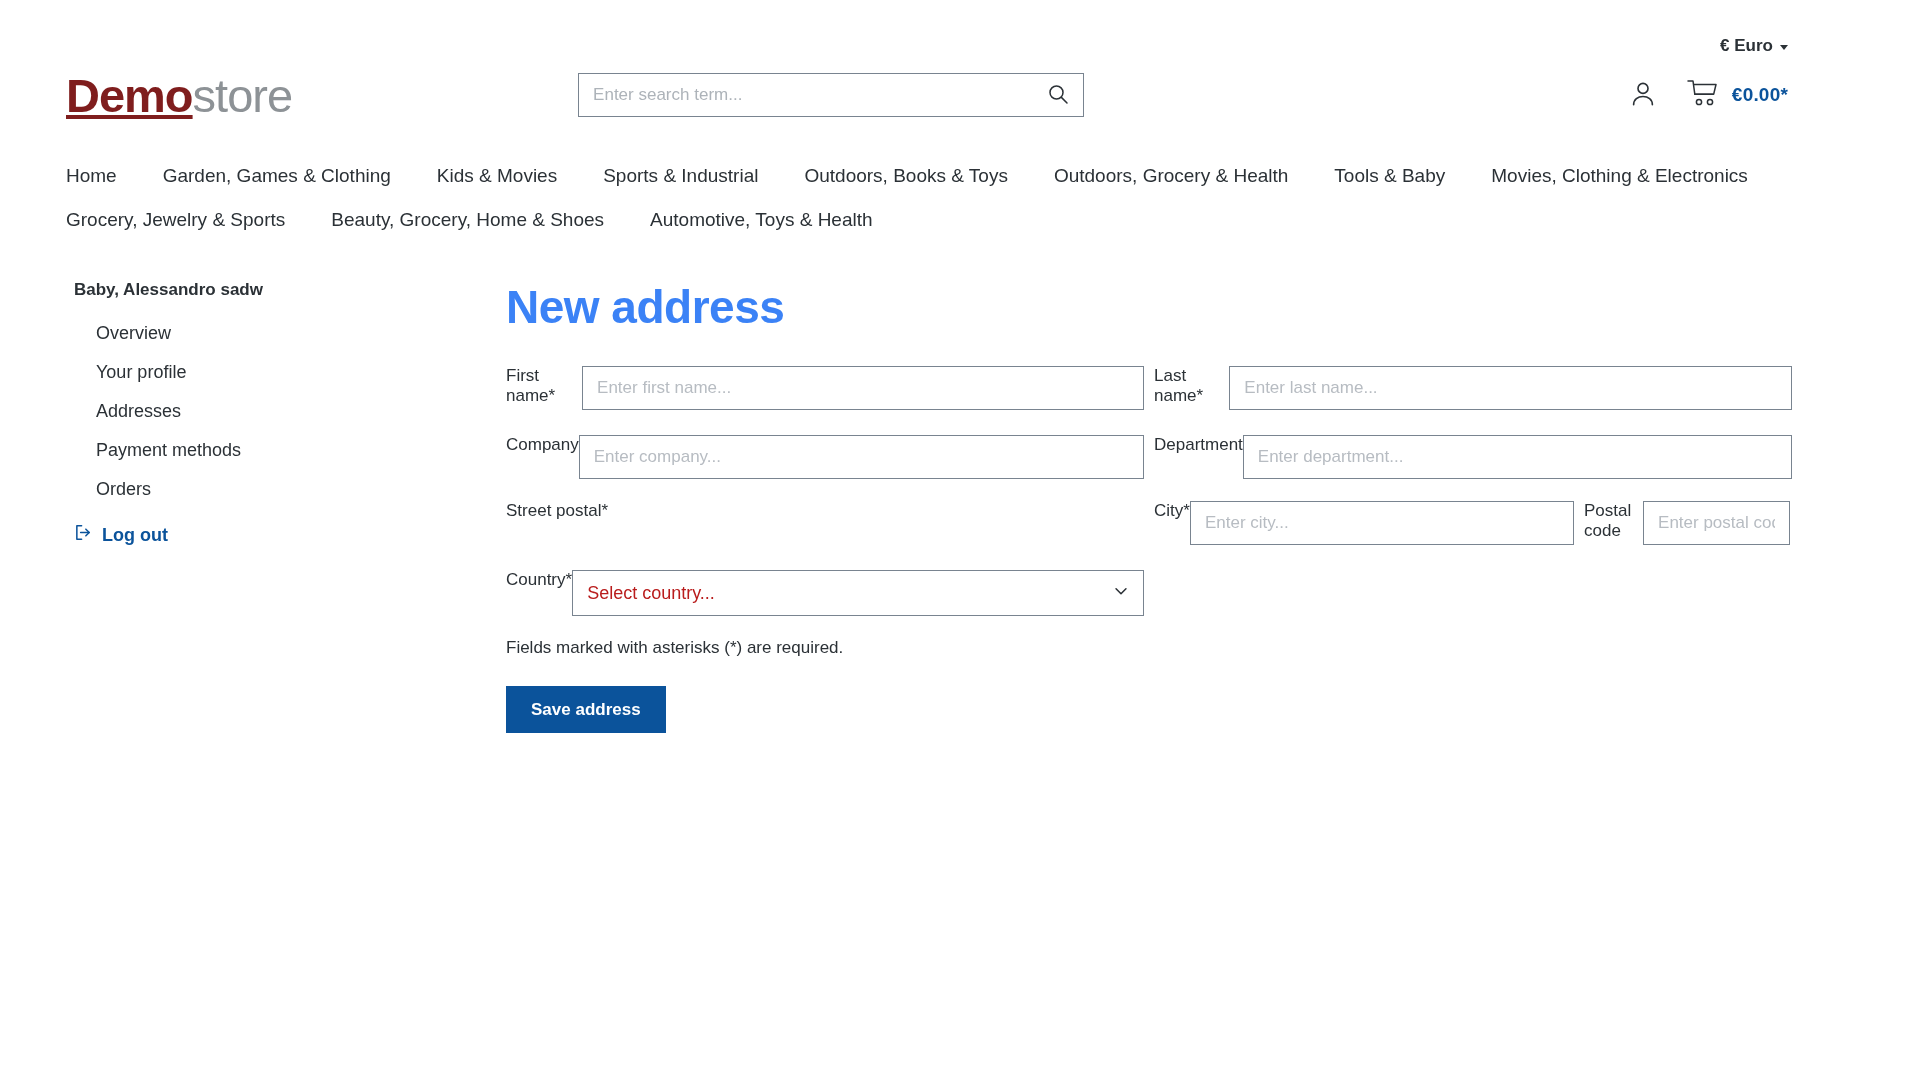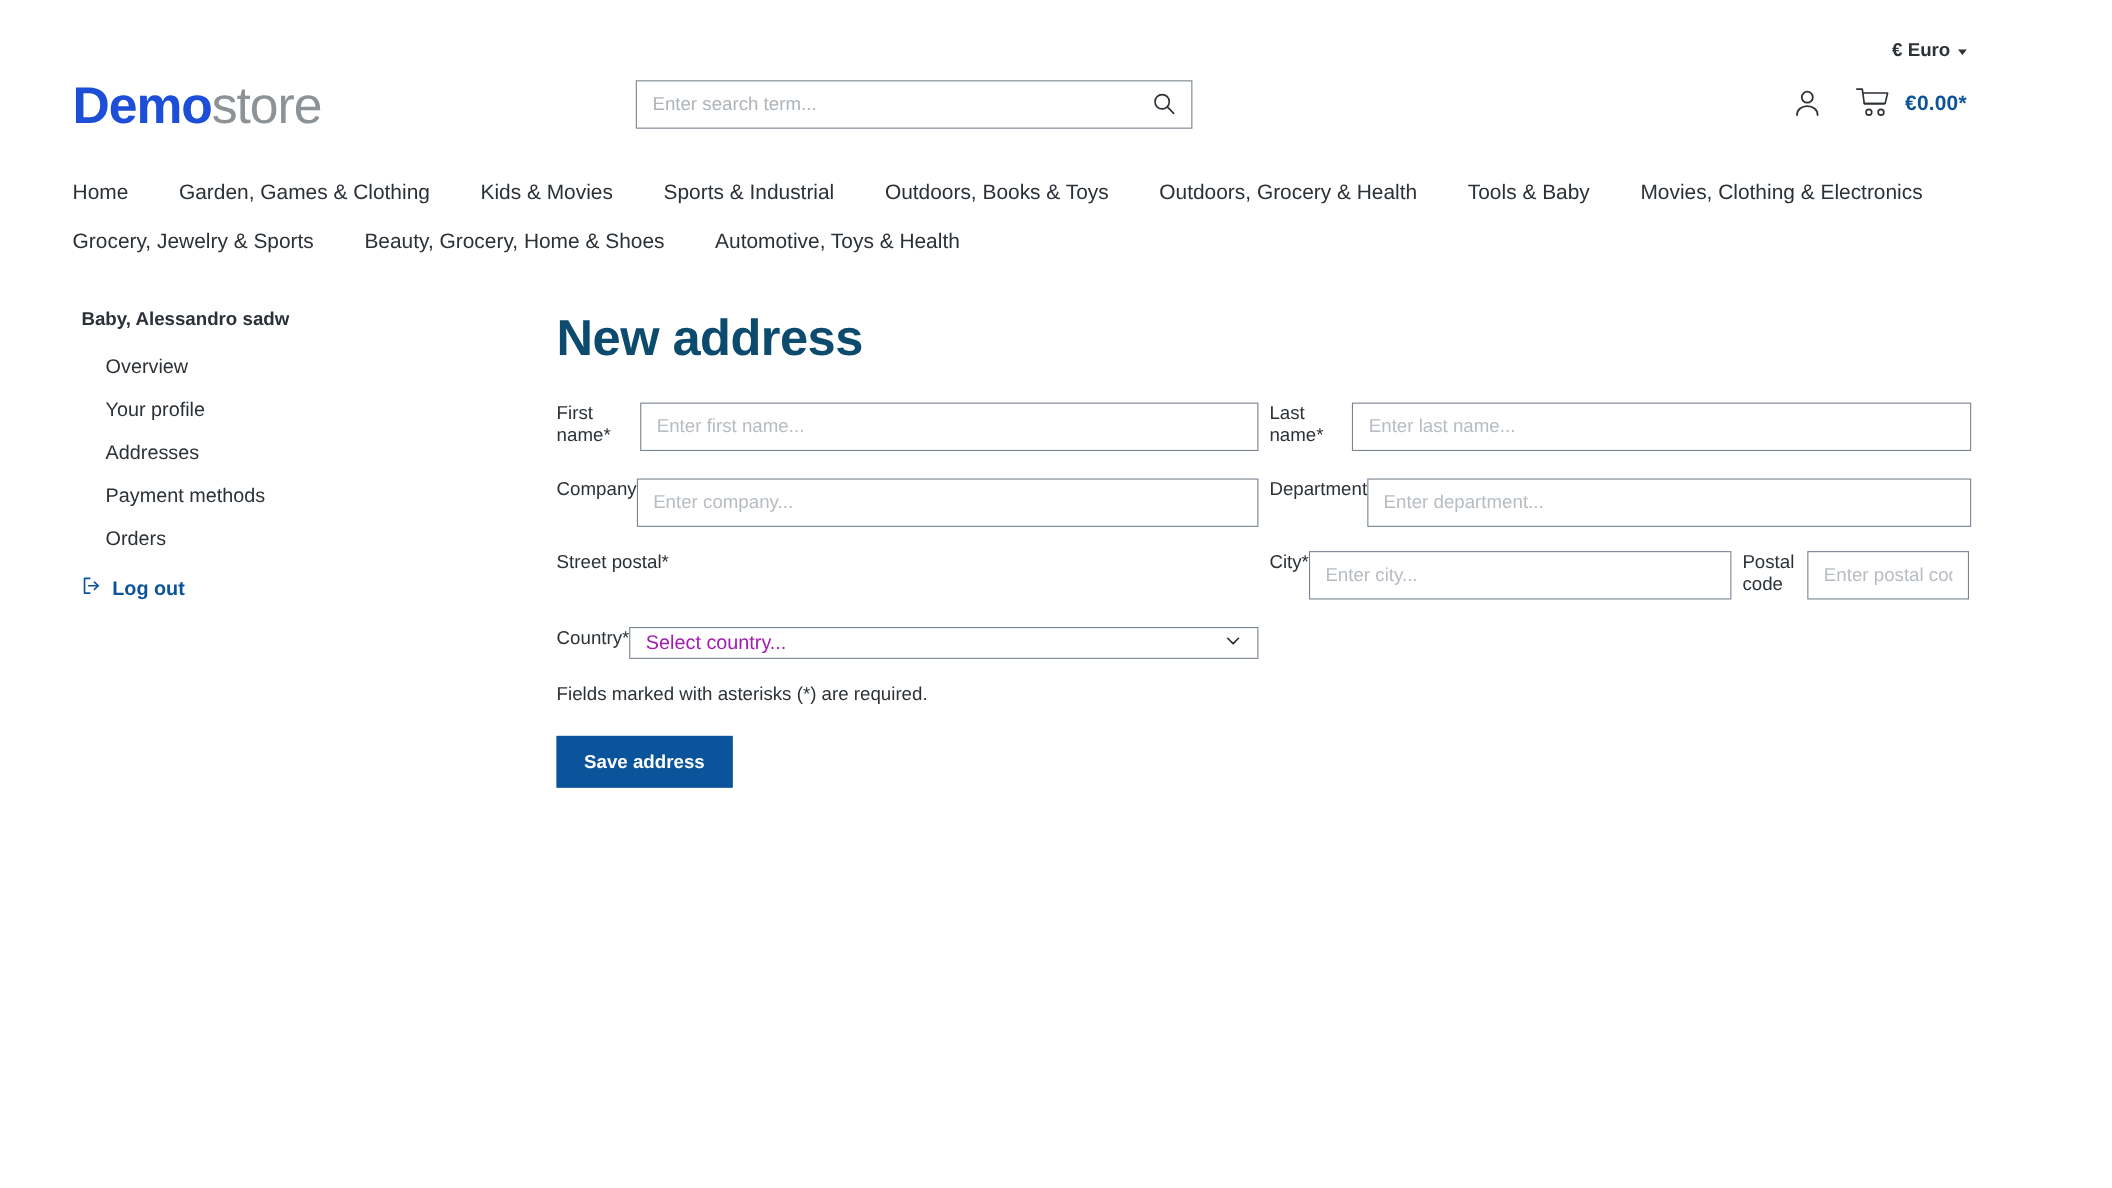--- a/index.html
+++ b/index.html
@@ -58,21 +58,21 @@
     padding-top: 4px;
   }
   .logo {
     font-size: 47px;
     line-height: 1;
     letter-spacing: -1px;
     white-space: nowrap;
     cursor: pointer;
     flex: 0 0 auto;
   }
-  .logo .b { font-weight: 700; color: #1d4ed8; }
+  .logo .b { font-weight: 700; color: #7f1d1d; text-decoration: underline; }
   .logo .l { font-weight: 400; color: #8d9296; }
 
   .search-wrap {
     flex: 0 0 auto;
     margin-left: 286px;
   }
   .search-box {
     position: relative;
     width: 506px;
     height: 44px;
@@ -200,21 +200,21 @@
   
   .main {
     flex: 1;
     padding-left: 10px;
     padding-right: 100px;
   }
   h1.page-title {
     font-size: 46px;
     font-weight: 700;
     letter-spacing: -0.5px;
-    color: #0c4a6e;
+    color: #3b82f6;
     margin: 0 0 32px 0;
   }
   .form-row {
     display: flex;
     gap: 10px;
     margin-bottom: 22px;
   }
   .field { display: flex; flex-direction: row; }
   .field-label {
     font-size: 17px;
@@ -236,27 +236,27 @@
   .txt::placeholder { color: #b7bcc2; }
 
   .w-half { flex: 0 0 638px; }
   .w-street { flex: 0 0 638px; }
   .w-city { flex: 0 0 420px; }
   .w-postal { flex: 0 0 206px; }
   .w-country { flex: 0 0 638px; }
 
   .select-wrap { position: relative; width: 100%; }
   .select-box {
-    height: 29px;
+    height: 46px;
     width: 100%;
     border: 1px solid #798490;
     background: #fff;
     padding: 0 42px 0 14px;
     font-size: 18px;
-    color: #a21caf;
+    color: #b91c1c;
     display: flex;
     align-items: center;
     cursor: pointer;
   }
   .select-caret {
     position: absolute;
     right: 14px; top: 50%;
     transform: translateY(-50%);
     pointer-events: none;
   }

